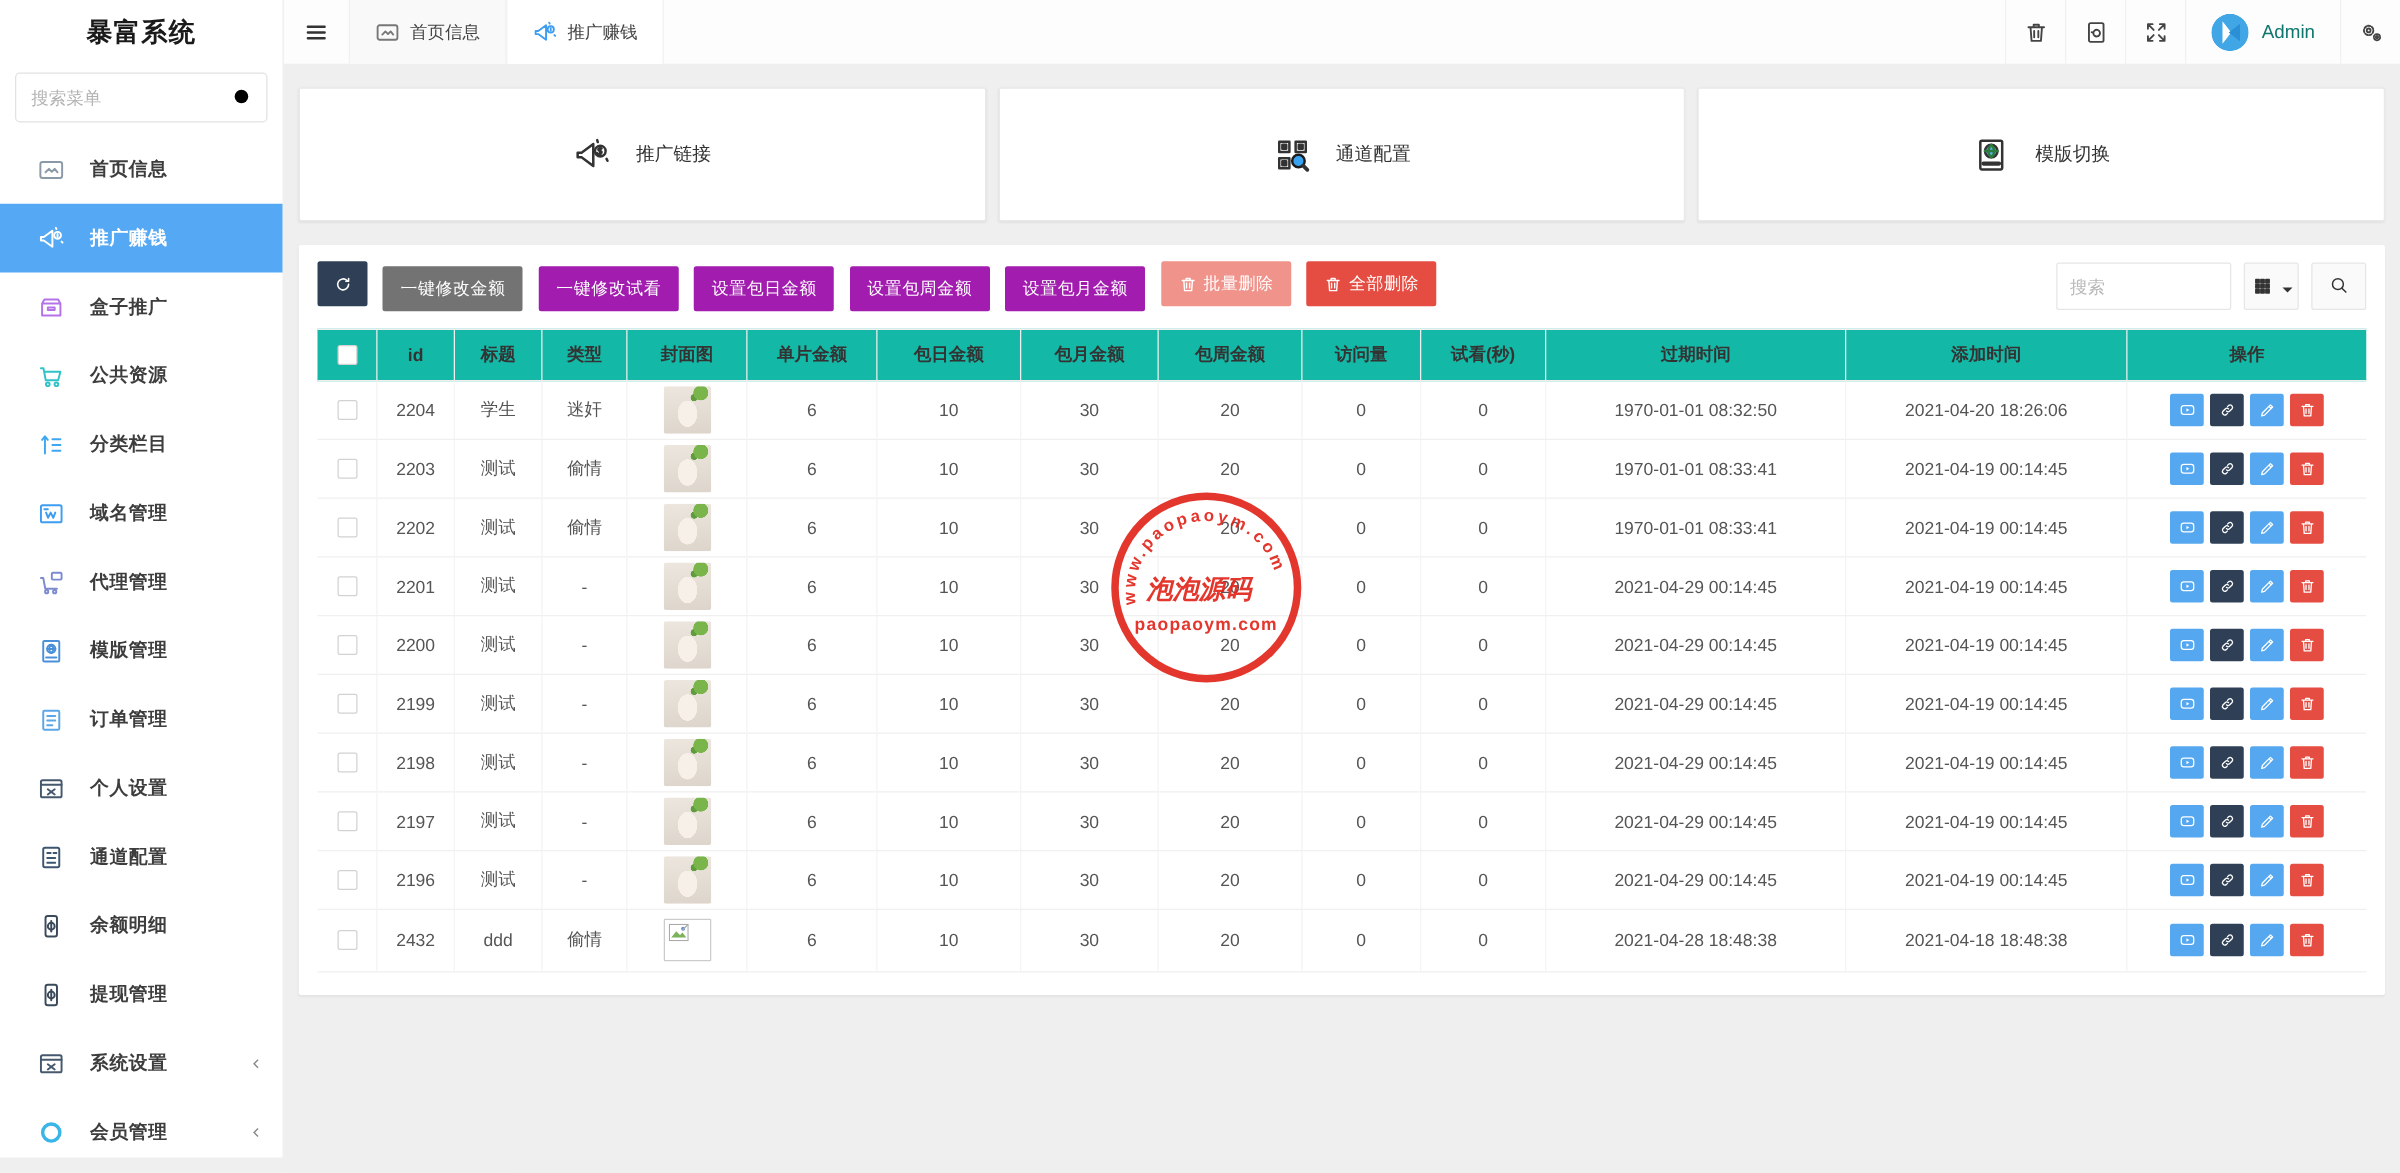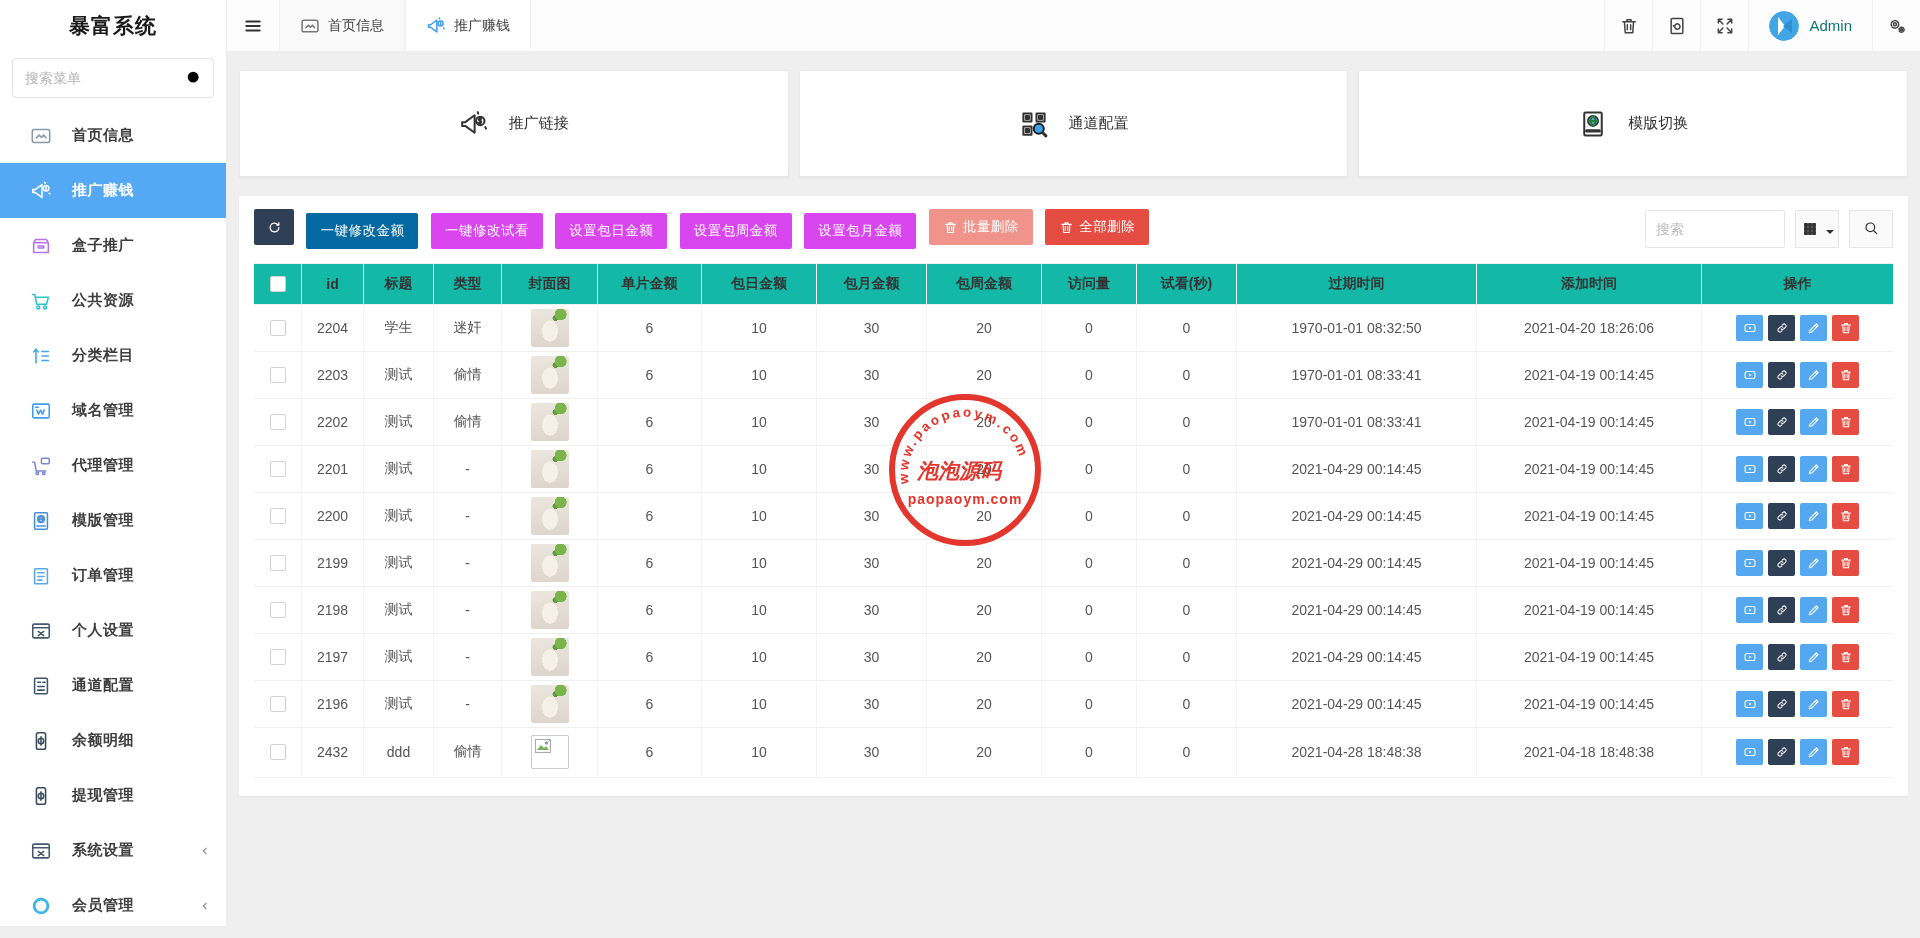--- a/index.html
+++ b/index.html
@@ -63,22 +63,22 @@
 
   .panel { margin-top:19px; background:#fff; border-radius:2px; box-shadow:0 1px 2px rgba(0,0,0,.05);
     padding:13px 15px 18px; min-height:597px; }
   .toolbar { display:flex; align-items:center; }
   .btn { height:36px; border:none; border-radius:2px; color:#fff; font-size:13.5px; padding:0 14px;
     margin-right:8px; cursor:pointer; display:inline-flex; align-items:center; gap:5px;
     font-family:inherit; letter-spacing:.5px; }
   .btn svg { width:15px; height:15px; stroke:#fff; fill:none; stroke-width:1.8;
     stroke-linecap:round; stroke-linejoin:round; }
   .btn.dark { background:#2f4056; width:40px; justify-content:center; padding:0; }
-  .btn.orange { background:#0369a1; }
-  .btn.blue { background:#d946ef; }
+  .btn.orange { background:#737373; }
+  .btn.blue { background:#a21caf; }
   .btn.red-light { background:#ef938b; }
   .btn.red { background:#e54d42; }
   .toolbar-right { margin-left:auto; display:flex; align-items:center; gap:10px; }
   .t-search { width:140px; height:38px; border:1px solid #e6e6e6; border-radius:2px;
     padding:0 10px; font-size:14px; outline:none; color:#333; }
   .t-search::placeholder { color:#b9b9b9; }
   .sq-btn { width:44px; height:38px; background:#fafafa; border:1px solid #e6e6e6; border-radius:2px;
     display:flex; align-items:center; justify-content:center; gap:4px; cursor:pointer; color:#333; }
   .sq-btn svg { width:16px; height:16px; stroke:currentColor; fill:none; stroke-width:1.8;
     stroke-linecap:round; stroke-linejoin:round; }

